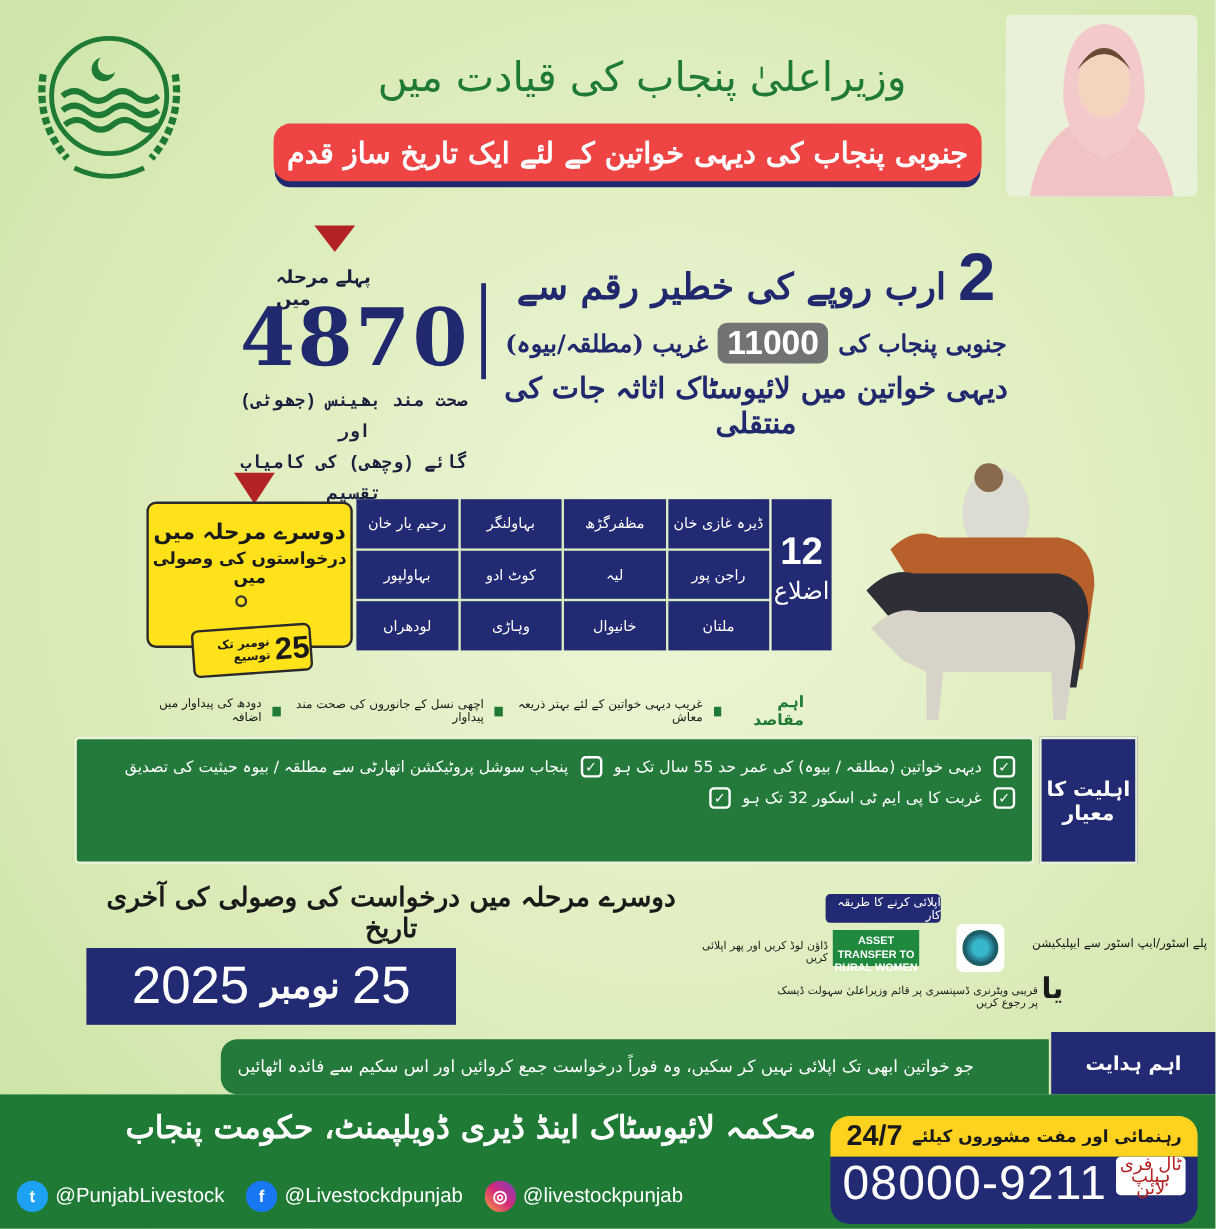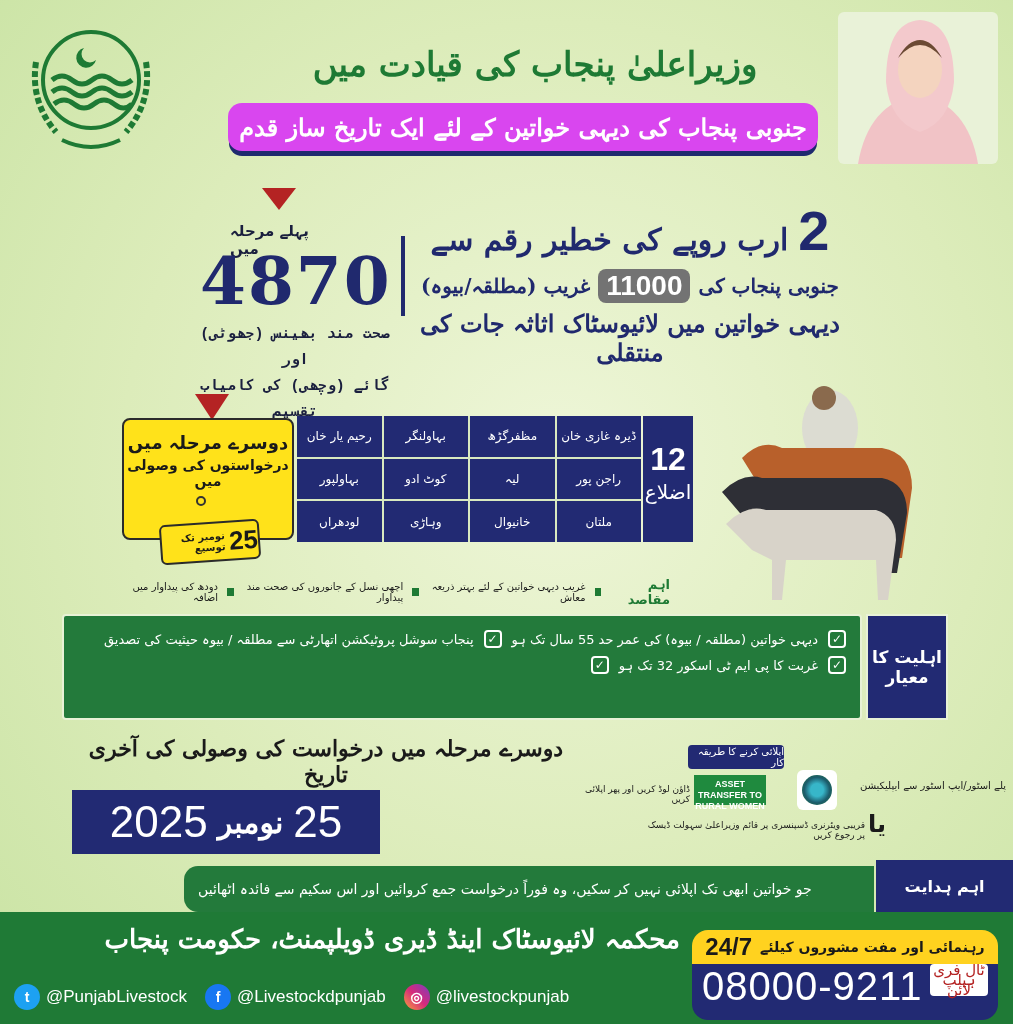--- a/index.html
+++ b/index.html
@@ -11,23 +11,23 @@
     color: #1f2a6e;
   }
   .abs { position: absolute; }
   .rtl { direction: rtl; }
 
   
   #logo { left: 22px; top: 22px; width: 138px; height: 132px; }
 
   
   #title-main { left: 250px; top: 44px; width: 570px; text-align: center;
-    font-family: "DejaVu Serif", serif; font-weight: bold; font-size: 34px; color: #1e7a34; }
+    font-family: "DejaVu Serif", serif; font-weight: normal; font-size: 34px; color: #1e7a34; }
   #subtitle-banner { left: 228px; top: 103px; width: 590px; height: 48px;
-    background: #d946ef; border-radius: 14px; box-shadow: 0 6px 0 -1px #1f2a6e;
+    background: #ef4444; border-radius: 14px; box-shadow: 0 6px 0 -1px #1f2a6e;
     display:flex; align-items:center; justify-content:center;
     color: #fff; font-family: "DejaVu Serif", serif; font-weight: bold; font-size: 24px; }
 
   
   #portrait { left: 838px; top: 12px; width: 160px; height: 152px; border-radius: 6px; overflow: hidden; }
 
   
   #arrow1 { left: 262px; top: 188px; width: 0; height: 0; border-left: 17px solid transparent; border-right: 17px solid transparent; border-top: 22px solid #b42323; }
   #phase1-label { left: 230px; top: 222px; width: 110px; text-align: left; font-size: 15px; font-weight: bold; color:#1a1f3e; }
   #count-4870 { left: 200px; top: 242px; width: 180px; text-align:center; font-family: "DejaVu Serif", serif; font-weight: bold; font-size: 66px; color: #20296e; letter-spacing: 2px; }

